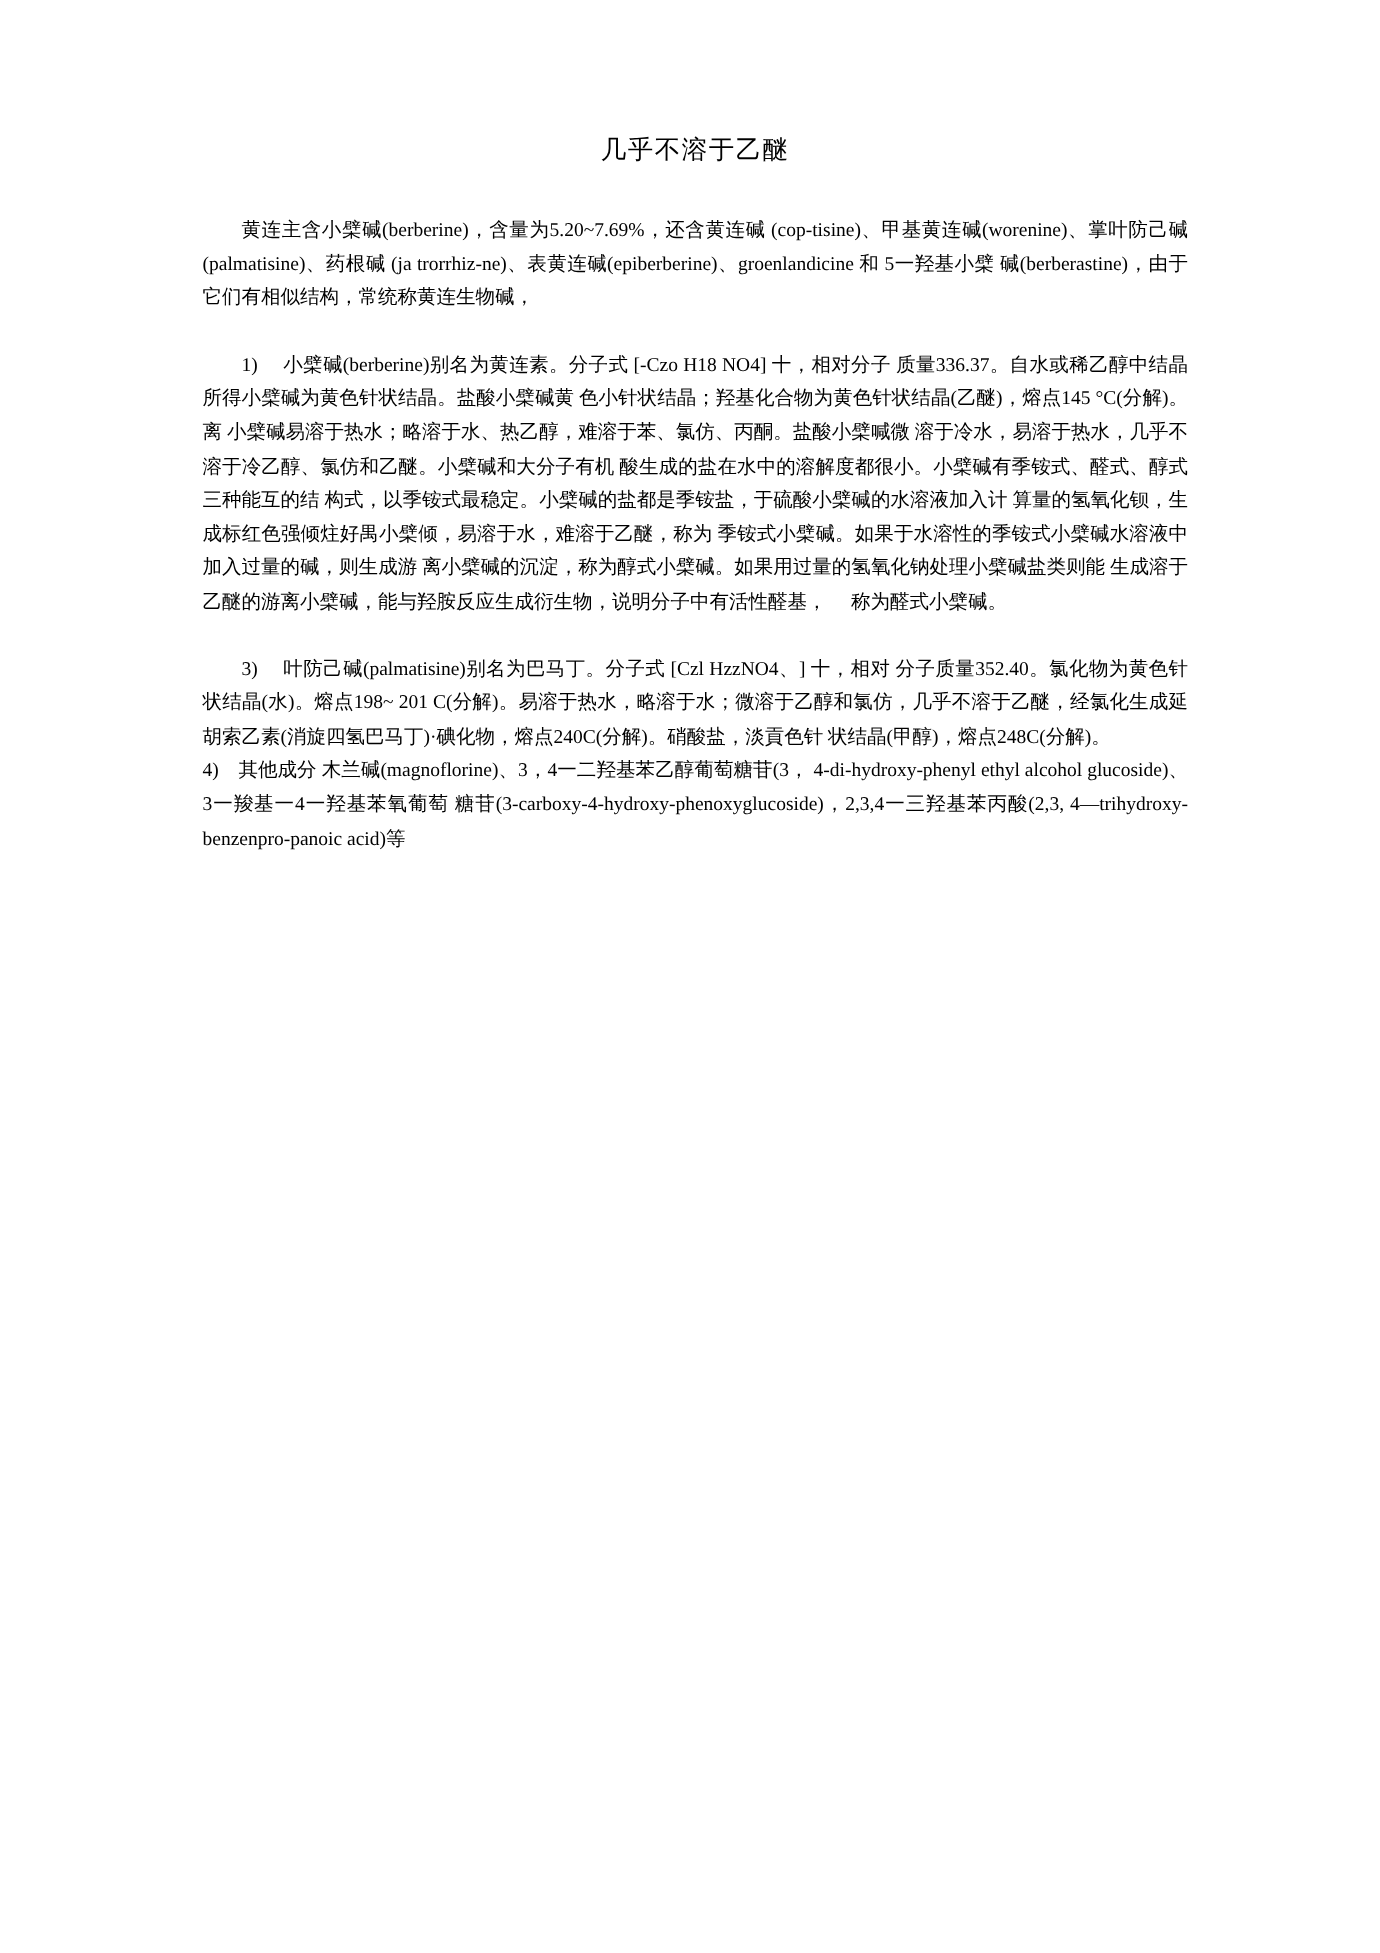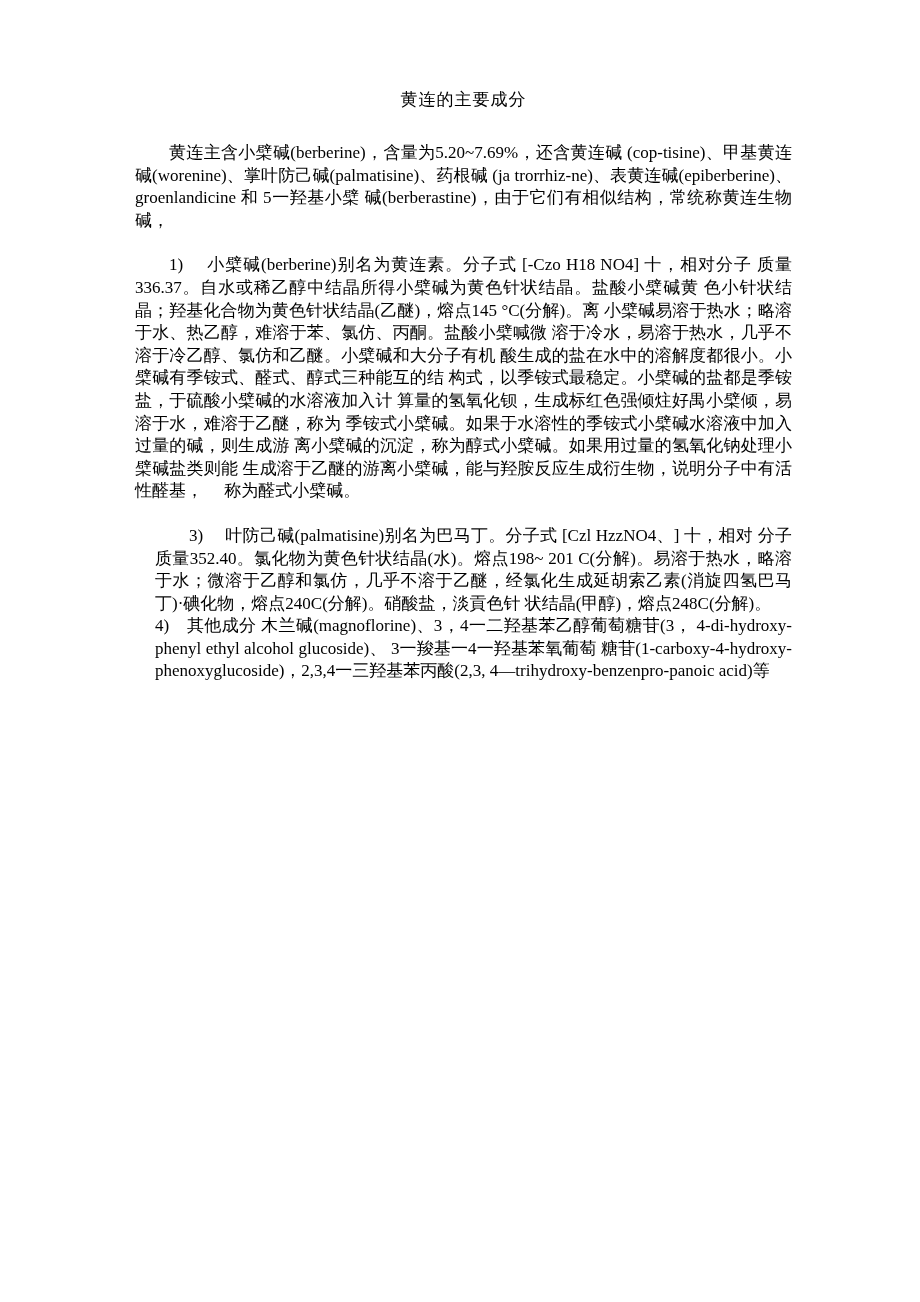--- a/index.html
+++ b/index.html
@@ -20,42 +20,41 @@
   }
   .doc-title {
     font-size: 17px;
     font-weight: normal;
     text-align: center;
     margin: 0 0 30px 0;
     line-height: 24px;
     letter-spacing: 1px;
   }
   .para {
-    font-size: 17px;
+    font-size: 13px;
     line-height: 22.6px;
     margin: 0 0 22px 0;
     text-align: justify;
     word-break: break-word;
     white-space: pre-line;
   }
   .para.indent {
     text-indent: 2em;
   }
   .para.tight {
     margin-bottom: 0;
-    margin-left: 20px;
   }
 </style>
 </head>
 <body>
 
 <div class="page">
-  <h1 class="doc-title">黄连的主要成分</h1>
+  <h1 class="doc-title">几乎不溶于乙醚</h1>
 
   <p class="para indent">黄连主含小檗碱(berberine)，含量为5.20~7.69%，还含黄连碱 (cop-tisine)、甲基黄连碱(worenine)、掌叶防己碱(palmatisine)、药根碱 (ja trorrhiz-ne)、表黄连碱(epiberberine)、groenlandicine 和 5一羟基小檗 碱(berberastine)，由于它们有相似结构，常统称黄连生物碱，</p>
 
   <p class="para indent">1)　 小檗碱(berberine)别名为黄连素。分子式 [-Czo H18 NO4] 十，相对分子 质量336.37。自水或稀乙醇中结晶所得小檗碱为黄色针状结晶。盐酸小檗碱黄 色小针状结晶；羟基化合物为黄色针状结晶(乙醚)，熔点145 °C(分解)。离 小檗碱易溶于热水；略溶于水、热乙醇，难溶于苯、氯仿、丙酮。盐酸小檗喊微 溶于冷水，易溶于热水，几乎不溶于冷乙醇、氯仿和乙醚。小檗碱和大分子有机 酸生成的盐在水中的溶解度都很小。小檗碱有季铵式、醛式、醇式三种能互的结 构式，以季铵式最稳定。小檗碱的盐都是季铵盐，于硫酸小檗碱的水溶液加入计 算量的氢氧化钡，生成标红色强倾炷好禺小檗倾，易溶于水，难溶于乙醚，称为 季铵式小檗碱。如果于水溶性的季铵式小檗碱水溶液中加入过量的碱，则生成游 离小檗碱的沉淀，称为醇式小檗碱。如果用过量的氢氧化钠处理小檗碱盐类则能 生成溶于乙醚的游离小檗碱，能与羟胺反应生成衍生物，说明分子中有活性醛基，　 称为醛式小檗碱。</p>
 
 
   <p class="para indent tight">3)　 叶防己碱(palmatisine)别名为巴马丁。分子式 [Czl HzzNO4、] 十，相对 分子质量352.40。氯化物为黄色针状结晶(水)。熔点198~ 201 C(分解)。易溶于热水，略溶于水；微溶于乙醇和氯仿，几乎不溶于乙醚，经氯化生成延胡索乙素(消旋四氢巴马丁)·碘化物，熔点240C(分解)。硝酸盐，淡貢色针 状结晶(甲醇)，熔点248C(分解)。</p>
 
-  <p class="para tight">4)　其他成分 木兰碱(magnoflorine)、3，4一二羟基苯乙醇葡萄糖苷(3， 4-di-hydroxy-phenyl ethyl alcohol glucoside)、 3一羧基一4一羟基苯氧葡萄 糖苷(1-carboxy-4-hydroxy-phenoxyglucoside)，2,3,4一三羟基苯丙酸(2,3, 4—trihydroxy-benzenpro-panoic acid)等</p>
+  <p class="para tight">4)　其他成分 木兰碱(magnoflorine)、3，4一二羟基苯乙醇葡萄糖苷(3， 4-di-hydroxy-phenyl ethyl alcohol glucoside)、 3一羧基一4一羟基苯氧葡萄 糖苷(3-carboxy-4-hydroxy-phenoxyglucoside)，2,3,4一三羟基苯丙酸(2,3, 4—trihydroxy-benzenpro-panoic acid)等</p>
 </div>
 
 </body></html>

